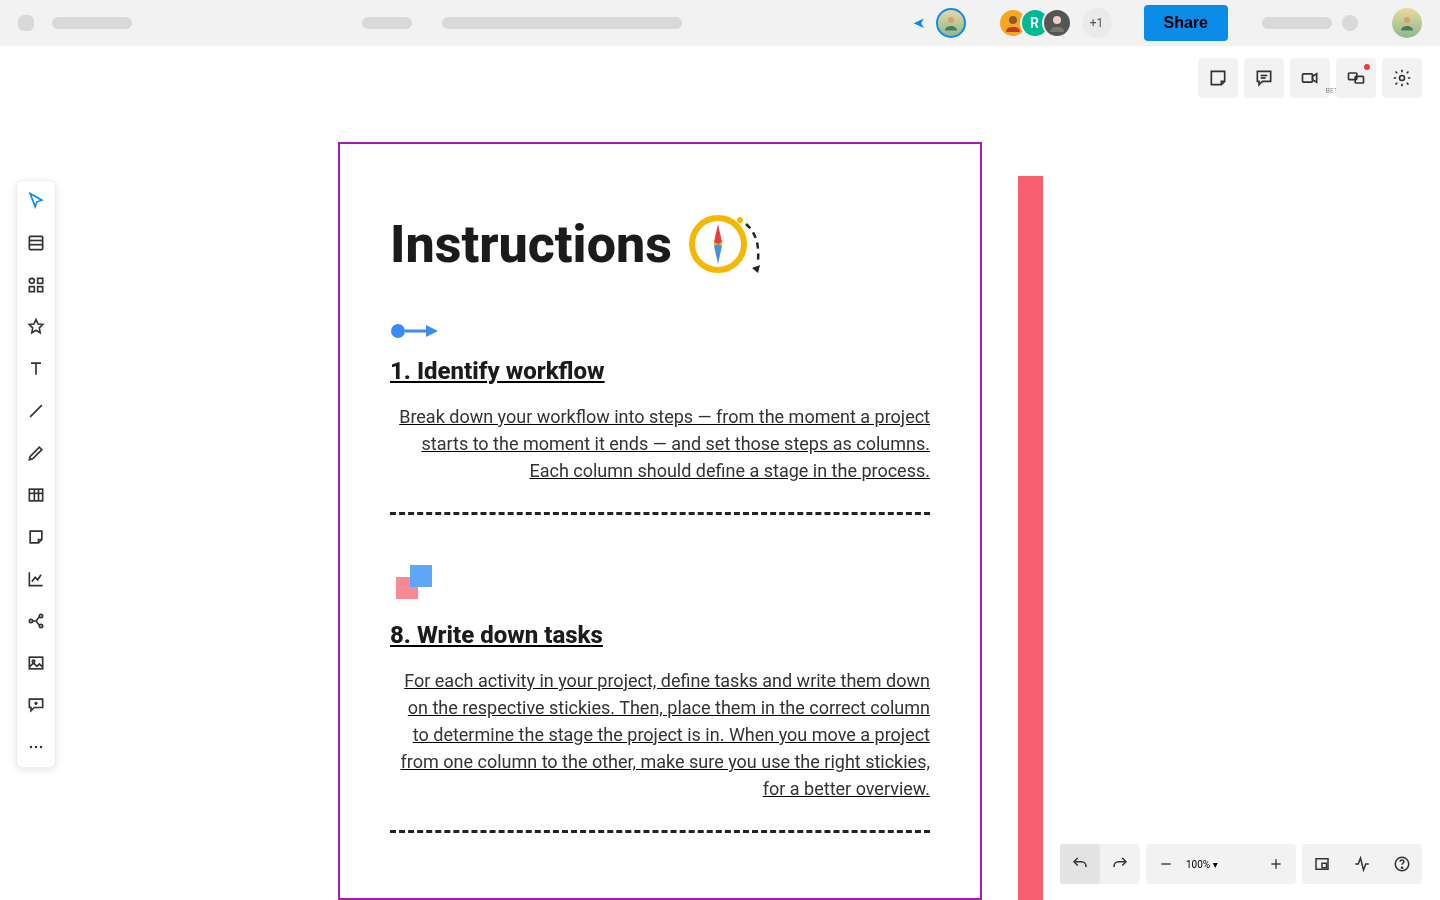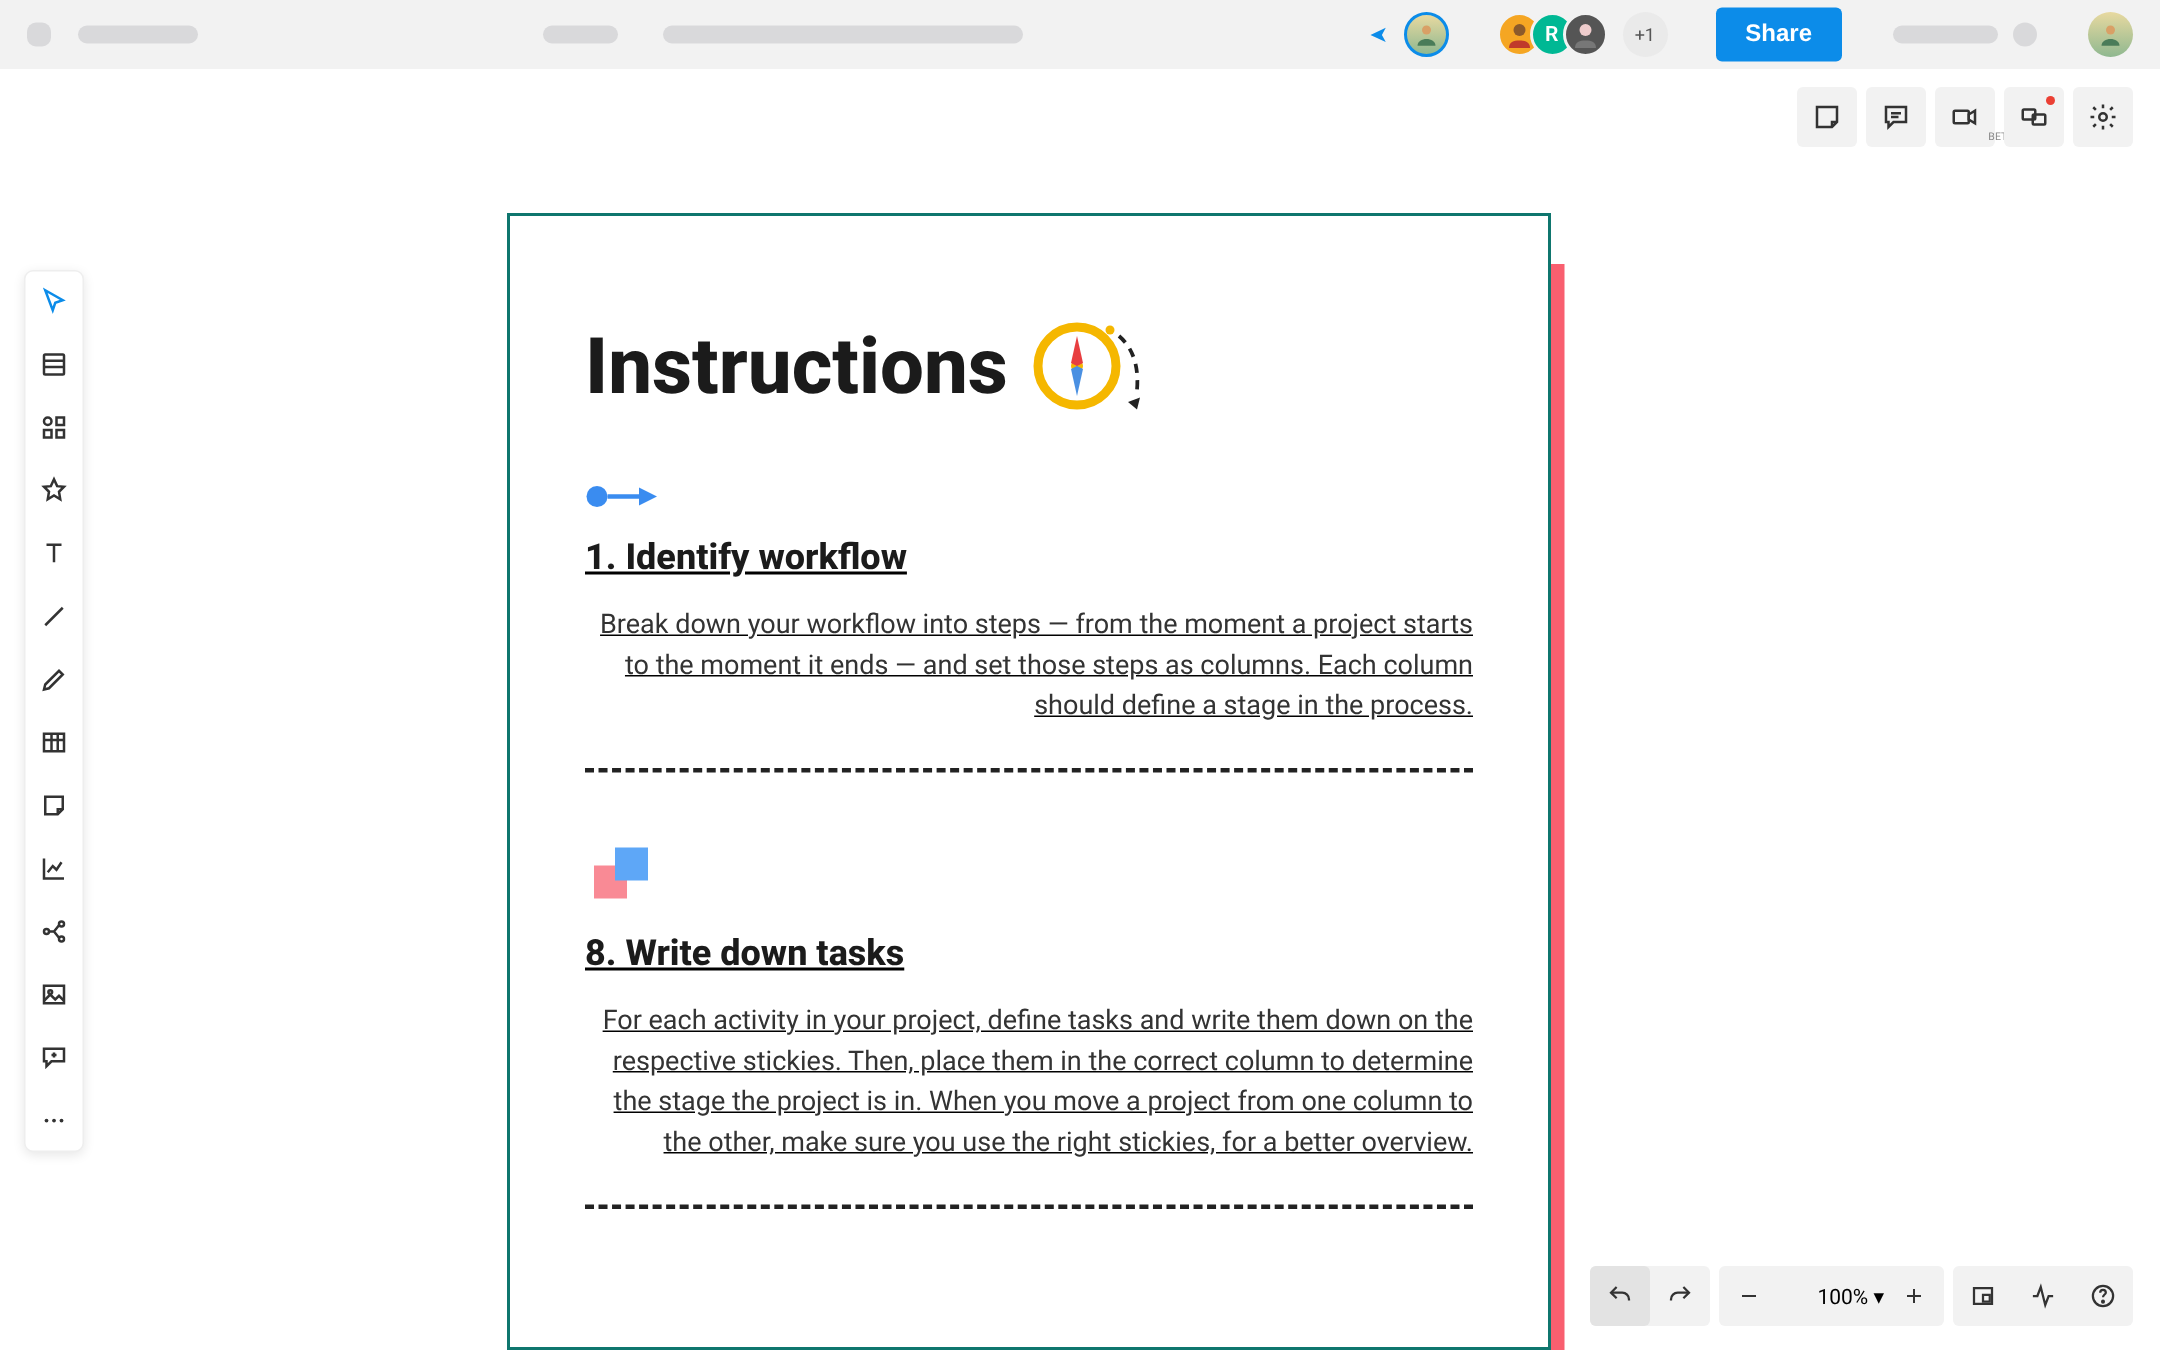--- a/index.html
+++ b/index.html
@@ -4,47 +4,47 @@
 <style>
   * { box-sizing: border-box; margin:0; padding:0; }
   html,body { width:1440px; height:900px; font-family: -apple-system, BlinkMacSystemFont, "Segoe UI", Roboto, Helvetica, Arial, sans-serif; background:#fff; overflow:hidden; }
   .topbar { height:46px; background:#f2f2f2; display:flex; align-items:center; padding:0 18px; gap:10px; }
   .ph { background:#d9d9db; border-radius:6px; }
   .topbar .title-area { flex:1; display:flex; justify-content:center; gap:30px;}
   .avatar { width:30px; height:30px; border-radius:50%; display:flex; align-items:center; justify-content:center; font-size:13px; font-weight:600; color:#fff; }
   .avatar-stack { display:flex; }
   .avatar-stack .avatar { margin-left:-8px; border:2px solid #f2f2f2;}
   .avatar-stack .avatar:first-child{margin-left:0;}
-  .share-btn { background:#0c8ce9; color:#ffffff; border:none; border-radius:4px; padding:0 20px; height:36px; font-size:16px; font-weight:600; cursor:pointer;}
+  .share-btn { background:#0c8ce9; color:#000000; border:none; border-radius:4px; padding:0 20px; height:36px; font-size:16px; font-weight:600; cursor:pointer;}
   .pointer-icon { color:#0c8ce9; font-size:15px; transform:scaleX(-1); }
 
   .right-toolbar { position:absolute; top:58px; right:18px; display:flex; gap:6px; }
   .rt-btn { width:40px; height:40px; background:#f2f2f2; border-radius:4px; display:flex; flex-direction:column; align-items:center; justify-content:center; cursor:pointer; color:#333; position:relative;}
   .rt-btn .dot{ position:absolute; top:6px; right:6px; width:6px; height:6px; border-radius:50%; background:#eb4034;}
   .beta { font-size:7px; color:#888; position:absolute; bottom:3px;padding-left:48px;}
 
   .left-toolbar { position:absolute; top:180px; left:16px; width:40px; background:#fff; border:1px solid #eee; box-shadow:0 2px 8px rgba(0,0,0,.1); border-radius:6px; padding:8px 0; display:flex; flex-direction:column; align-items:center; gap:18px;}
   .lt-btn { width:24px; height:24px; display:flex; align-items:center; justify-content:center; color:#333; cursor:pointer; }
   .lt-btn.active { color:#0c8ce9; }
 
-  .canvas-frame { position:absolute; left:338px; top:142px; width:696px; height:758px; background:#fff; border:2px solid #0f766e; padding:70px 50px 0 50px;}
+  .canvas-frame { position:absolute; left:338px; top:142px; width:644px; height:758px; background:#fff; border:2px solid #a21caf; padding:70px 50px 0 50px;}
   .pink-strip { position:absolute; left:1018px; top:176px; width:25px; height:724px; background:#f95f6f;}
   .main-title { font-size:52px; font-weight:800; color:#1b1b1b; display:flex; align-items:flex-start; gap:16px;}
   .compass { width:60px; height:60px; position:relative; display:inline-block; }
   .section { margin-top:48px;text-decoration:underline;}
   .sec-deco { margin-bottom:18px; }
   .sec-title { font-size:24px; font-weight:800; color:#1b1b1b; margin-bottom:18px;}
   .sec-body { font-size:18px; color:#333; line-height:1.5;text-align:right;}
   .dashed-divider { margin-top:28px; border:none; border-top:3px dashed #222;}
 
   .bottom-bar { position:absolute; bottom:16px; right:18px; display:flex; gap:6px; align-items:center;}
   .bb-group { background:#f2f2f2; border-radius:4px; height:40px; display:flex; align-items:center; }
   .bb-btn { width:40px; height:40px; display:flex; align-items:center; justify-content:center; color:#333; cursor:pointer;}
   .bb-btn.active{ background:#e3e3e3; border-radius:4px;}
-  .zoom-text { width:70px; text-align:right; font-size:14px; }
+  .zoom-text { width:70px; text-align:left; font-size:10px; }
 
   svg { display:block; }
   .avatar.p1{ background:linear-gradient(#e8d9a0,#8fb890);}
   .avatar.p2{ background:#f5a623;}
   .avatar.p3{ background:#00b894; font-size:14px;}
   .avatar.p4{ background:#555;}
   .plusone{ background:#eaeaea; color:#555; width:30px;height:30px;border-radius:50%;display:flex;align-items:center;justify-content:center;font-size:12px;}
 </style>
 </head>
 <body>

